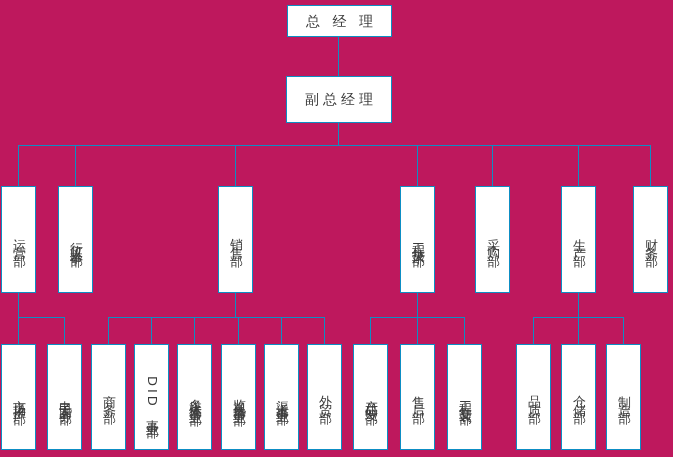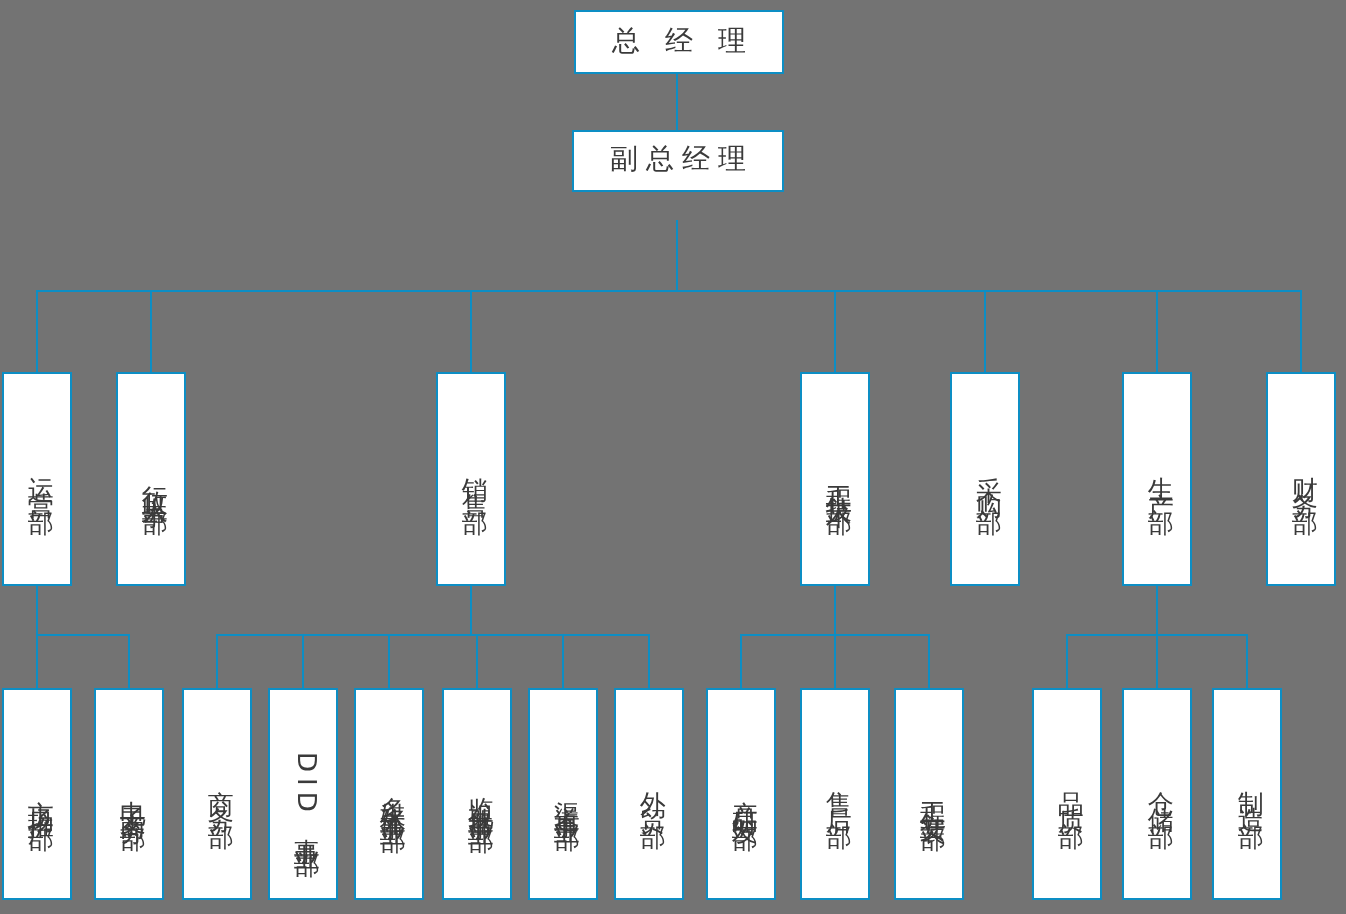--- a/index.html
+++ b/index.html
@@ -7,21 +7,21 @@
     padding: 0;
     background: #ffffff;
   }
   body {
     font-family: "DejaVu Sans", "Liberation Sans", sans-serif;
   }
   #chart {
     position: relative;
     width: 673px;
     height: 457px;
-    background: #737373;
+    background: #be185d;
     overflow: hidden;
   }
   .node {
     position: absolute;
     box-sizing: border-box;
     border: 1px solid #0d8ec4;
     background: #ffffff;
     color: #3a3a3a;
     display: flex;
     align-items: center;
@@ -103,21 +103,21 @@
   <div class="line v" style="left:578px; top:293px; height:24px;"></div>
   <div class="line h" style="left:533px; top:317px; width:90px;"></div>
   <div class="line v" style="left:533px; top:317px; height:27px;"></div>
   <div class="line v" style="left:578px; top:317px; height:27px;"></div>
   <div class="line v" style="left:623px; top:317px; height:27px;"></div>
 
   <div class="node horiz" style="left:287px; top:5px; width:105px; height:32px;">
     <span class="label">总 经 理</span>
   </div>
 
-  <div class="node horiz" style="left:286px; top:65px; width:106px; height:31px;">
+  <div class="node horiz" style="left:286px; top:76px; width:106px; height:47px;">
     <span class="label">副总经理</span>
   </div>
 
   <div class="node vert spaced" style="left:1px; top:186px; width:35px; height:107px;">
     <span class="label">运营部</span>
   </div>
   <div class="node vert" style="left:58px; top:186px; width:35px; height:107px;">
     <span class="label">行政人事部</span>
   </div>
   <div class="node vert spaced" style="left:218px; top:186px; width:35px; height:107px;">

